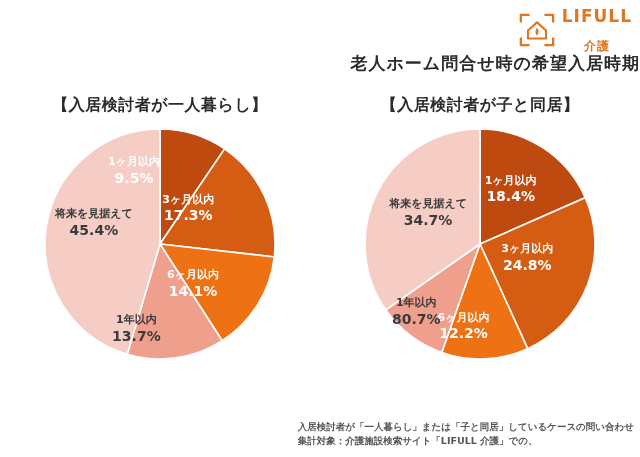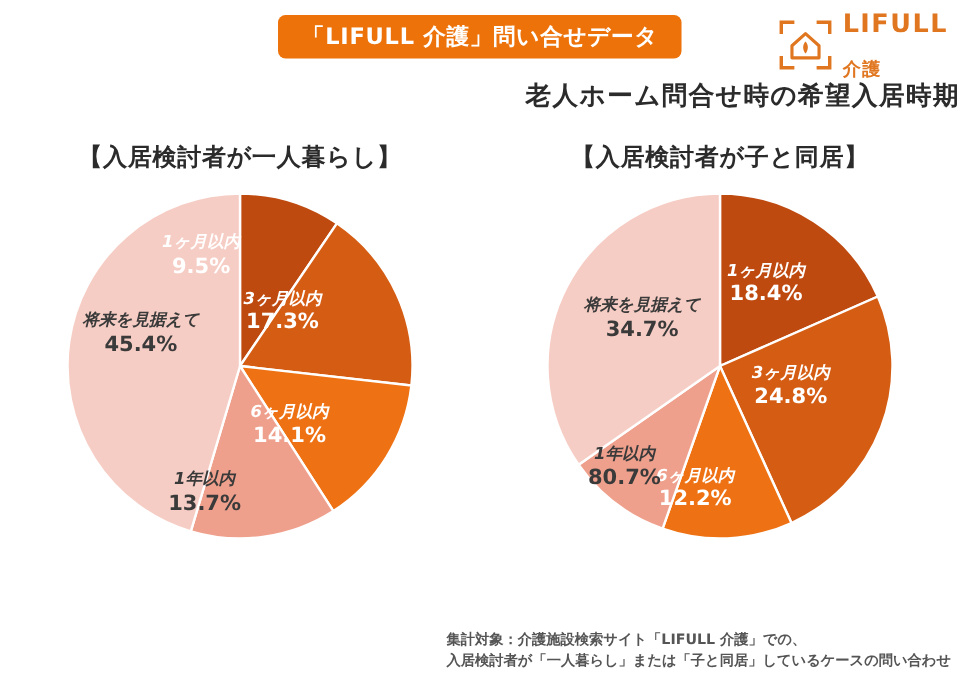--- a/index.html
+++ b/index.html
@@ -47,20 +47,21 @@
   .logo-mark {
     width: 38px;
     height: 38px;
     flex: none;
   }
   .logo-text {
     display: flex;
     flex-direction: column;
     line-height: 1;
     gap: 15px;
+    text-align: center;
   }
   .logo-text .lt-en {
     color: #E0761F;
     font-size: 17px;
     font-weight: bold;
     letter-spacing: 1px;
   }
   .logo-text .lt-jp {
     color: #E0761F;
     font-size: 12px;
@@ -107,21 +108,20 @@
     text-align: center;
     line-height: 1.25;
     white-space: nowrap;
     transform: translate(-50%, -50%);
     pointer-events: none;
   }
   .slice-label .sl-name {
     display: block;
     font-size: 11px;
     font-weight: bold;
-    font-style: italic;
   }
   .slice-label .sl-val {
     display: block;
     font-size: 14px;
     font-weight: bold;
     margin-top: 1px;
   }
   .lab-light .sl-name, .lab-light .sl-val { color: #ffffff; }
   .lab-dark .sl-name, .lab-dark .sl-val { color: #3a3a3a; }
 
@@ -134,21 +134,20 @@
     font-size: 9.5px;
     font-weight: bold;
     color: #555555;
     line-height: 1.55;
   }
 </style>
 </head>
 <body>
 
 <div class="header">
-  <div class="title-badge">「LIFULL 介護」問い合せデータ</div>
 
   <div class="logo">
     <span class="logo-mark">
       <svg viewBox="0 0 40 40" width="38" height="38" aria-hidden="true">
         <g fill="none" stroke="#E0761F" stroke-width="2.4" stroke-linecap="square">
           <path d="M3 11 V4 H11"></path>
           <path d="M29 4 H37 V11"></path>
           <path d="M37 29 V36 H29"></path>
           <path d="M11 36 H3 V29"></path>
         </g>
@@ -233,15 +232,15 @@
       <div class="slice-label lab-dark" style="left:28%; top:37%;">
         <span class="sl-name">将来を見据えて</span>
         <span class="sl-val">34.7%</span>
       </div>
     </div>
   </div>
 
 </div>
 
 <div class="footnote">
+  <div>入居検討者が「一人暮らし」または「子と同居」しているケースの問い合わせ</div>
   <div>集計対象：介護施設検索サイト「LIFULL 介護」での、</div>
-  <div>入居検討者が「一人暮らし」または「子と同居」しているケースの問い合わせ</div>
 </div>
 
 </body></html>

